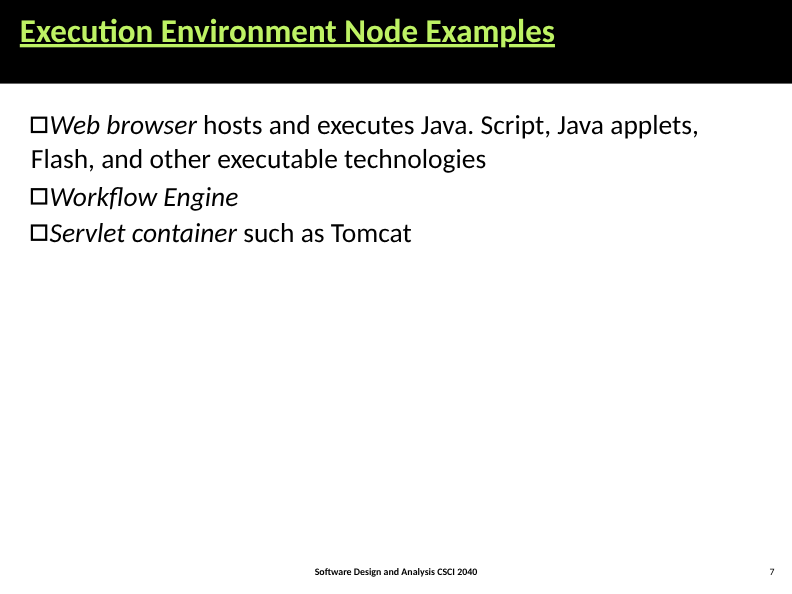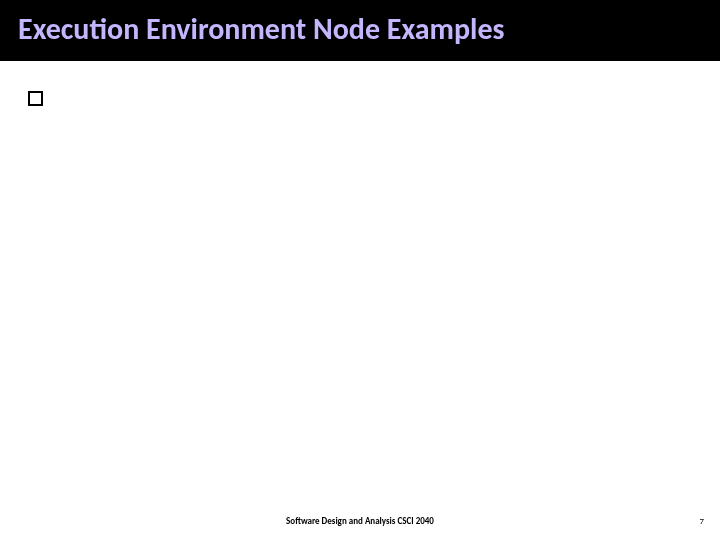--- a/index.html
+++ b/index.html
@@ -6,24 +6,25 @@
   body {
     width: 720px;
     height: 540px;
     background: #ffffff;
     font-family: Calibri, "Segoe UI", Arial, sans-serif;
     position: relative;
     overflow: hidden;
   }
   .title-bar {
     background: #000000;
-    color: #c4b5fd;
-    padding: 10px 18px 14px 18px;
+    color: #bef264;
+    padding: 10px 18px 29px 18px;
     font-size: 30px;
     font-weight: 700;
+    text-decoration: underline;
   }
   .content {
     padding: 22px 28px 0 28px;
     color: #000000;
     font-size: 25px;
     line-height: 1.25;
   }
   .bullet-row {
     margin-bottom: 2px;
   }
@@ -58,22 +59,28 @@
 </style>
 </head>
 <body>
 
 <div class="title-bar">
   <span>Execution Environment Node Examples</span>
 </div>
 
 <div class="content">
 
+  <div class="bullet-row">
+    <span class="bullet-box"></span><span class="italic">Web browser</span><span> hosts and executes Java. Script, Java applets, Flash, and other executable technologies</span>
+  </div>
 
   <div class="bullet-row">
-    <span class="bullet-box"></span><span></span>
+    <span class="bullet-box"></span><span class="italic">Workflow Engine</span><span></span>
   </div>
 
+  <div class="bullet-row">
+    <span class="bullet-box"></span><span class="italic">Servlet container</span><span> such as Tomcat</span>
+  </div>
 
 </div>
 
 <div class="footer-center">Software Design and Analysis CSCI 2040</div>
 <div class="page-number">7</div>
 
 </body></html>

